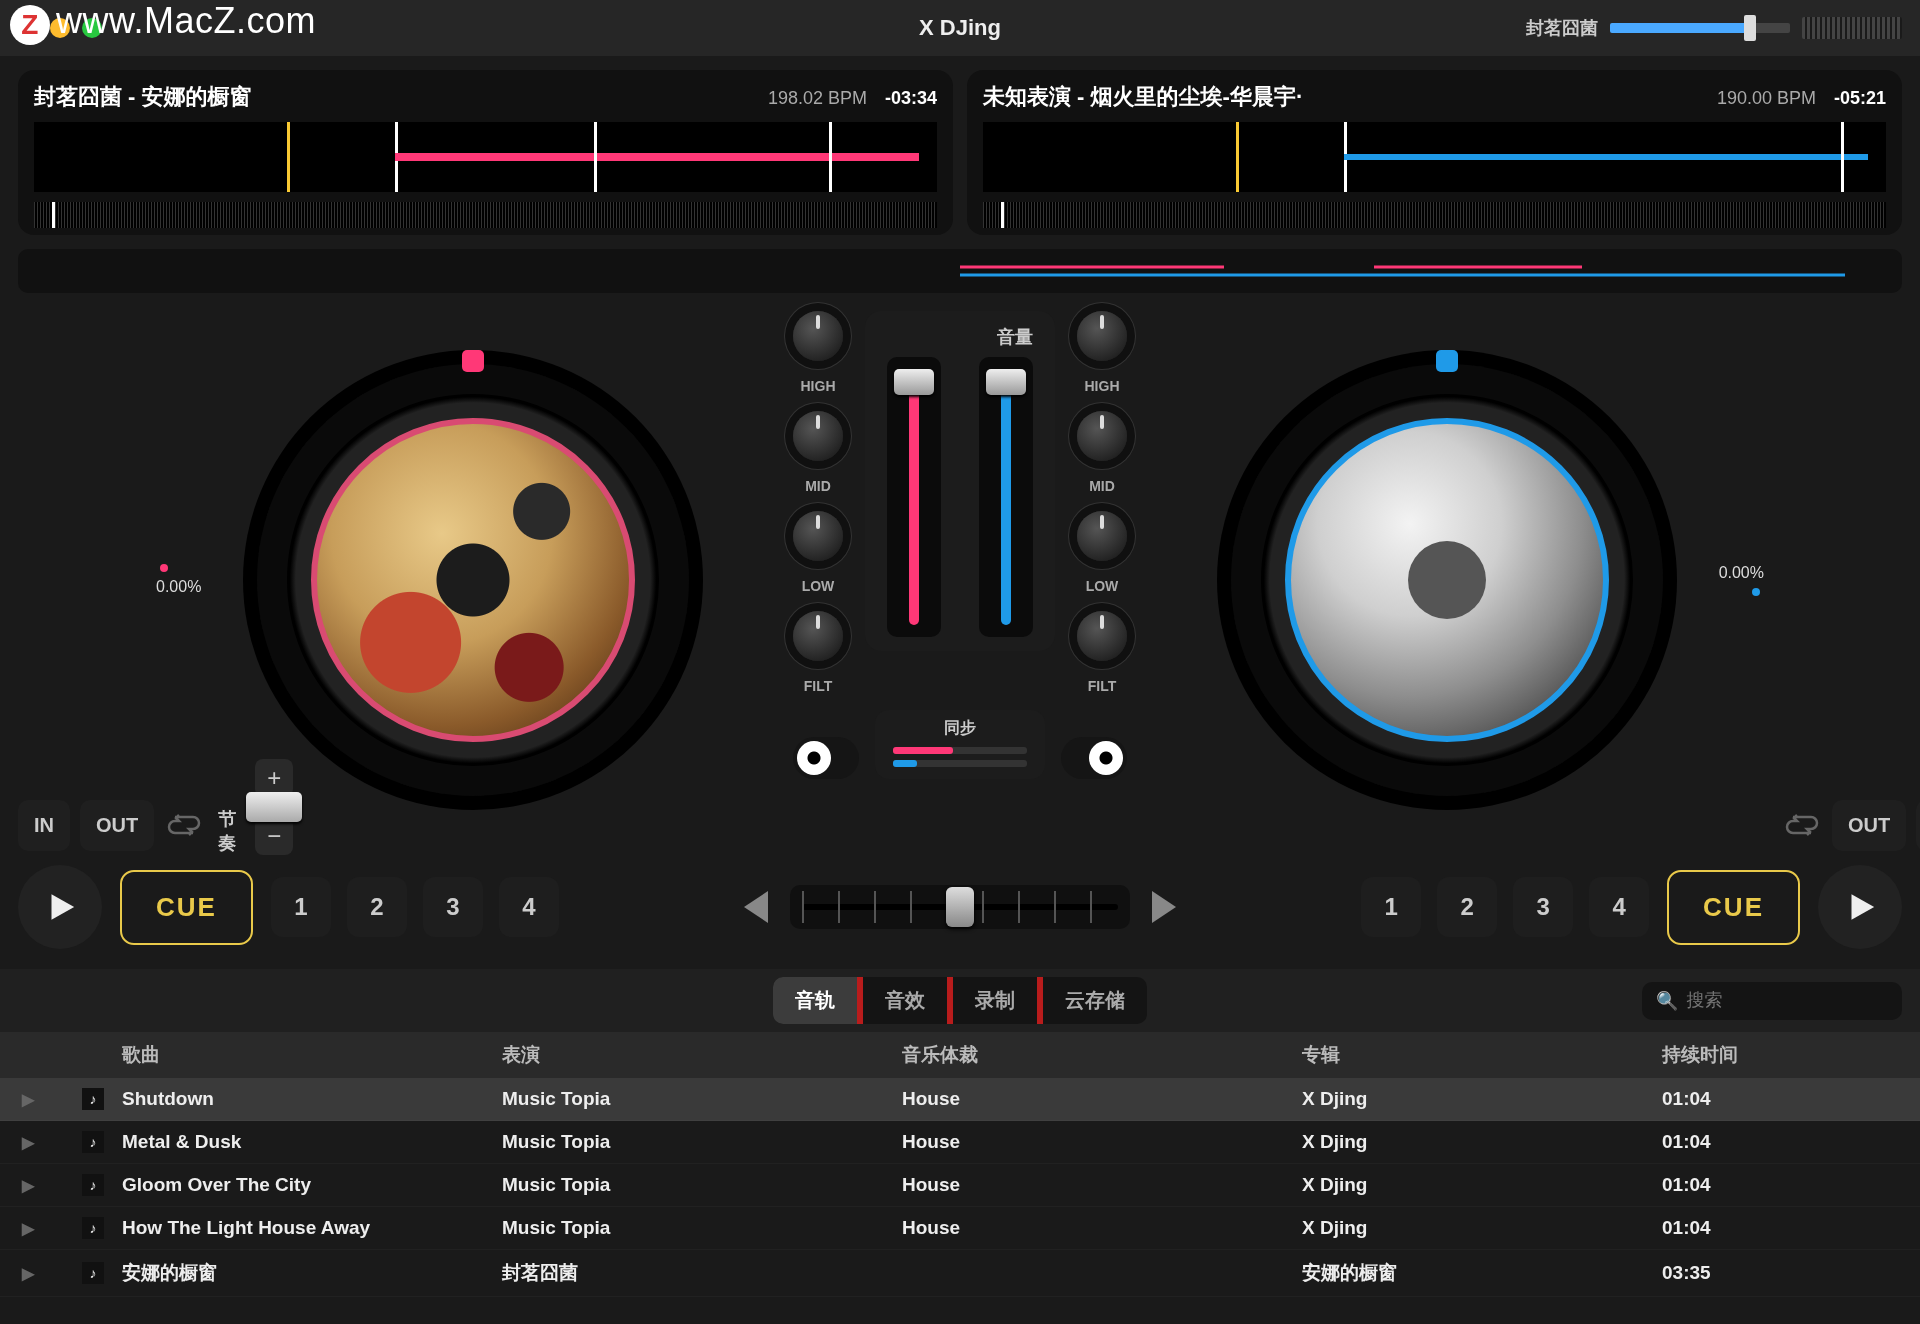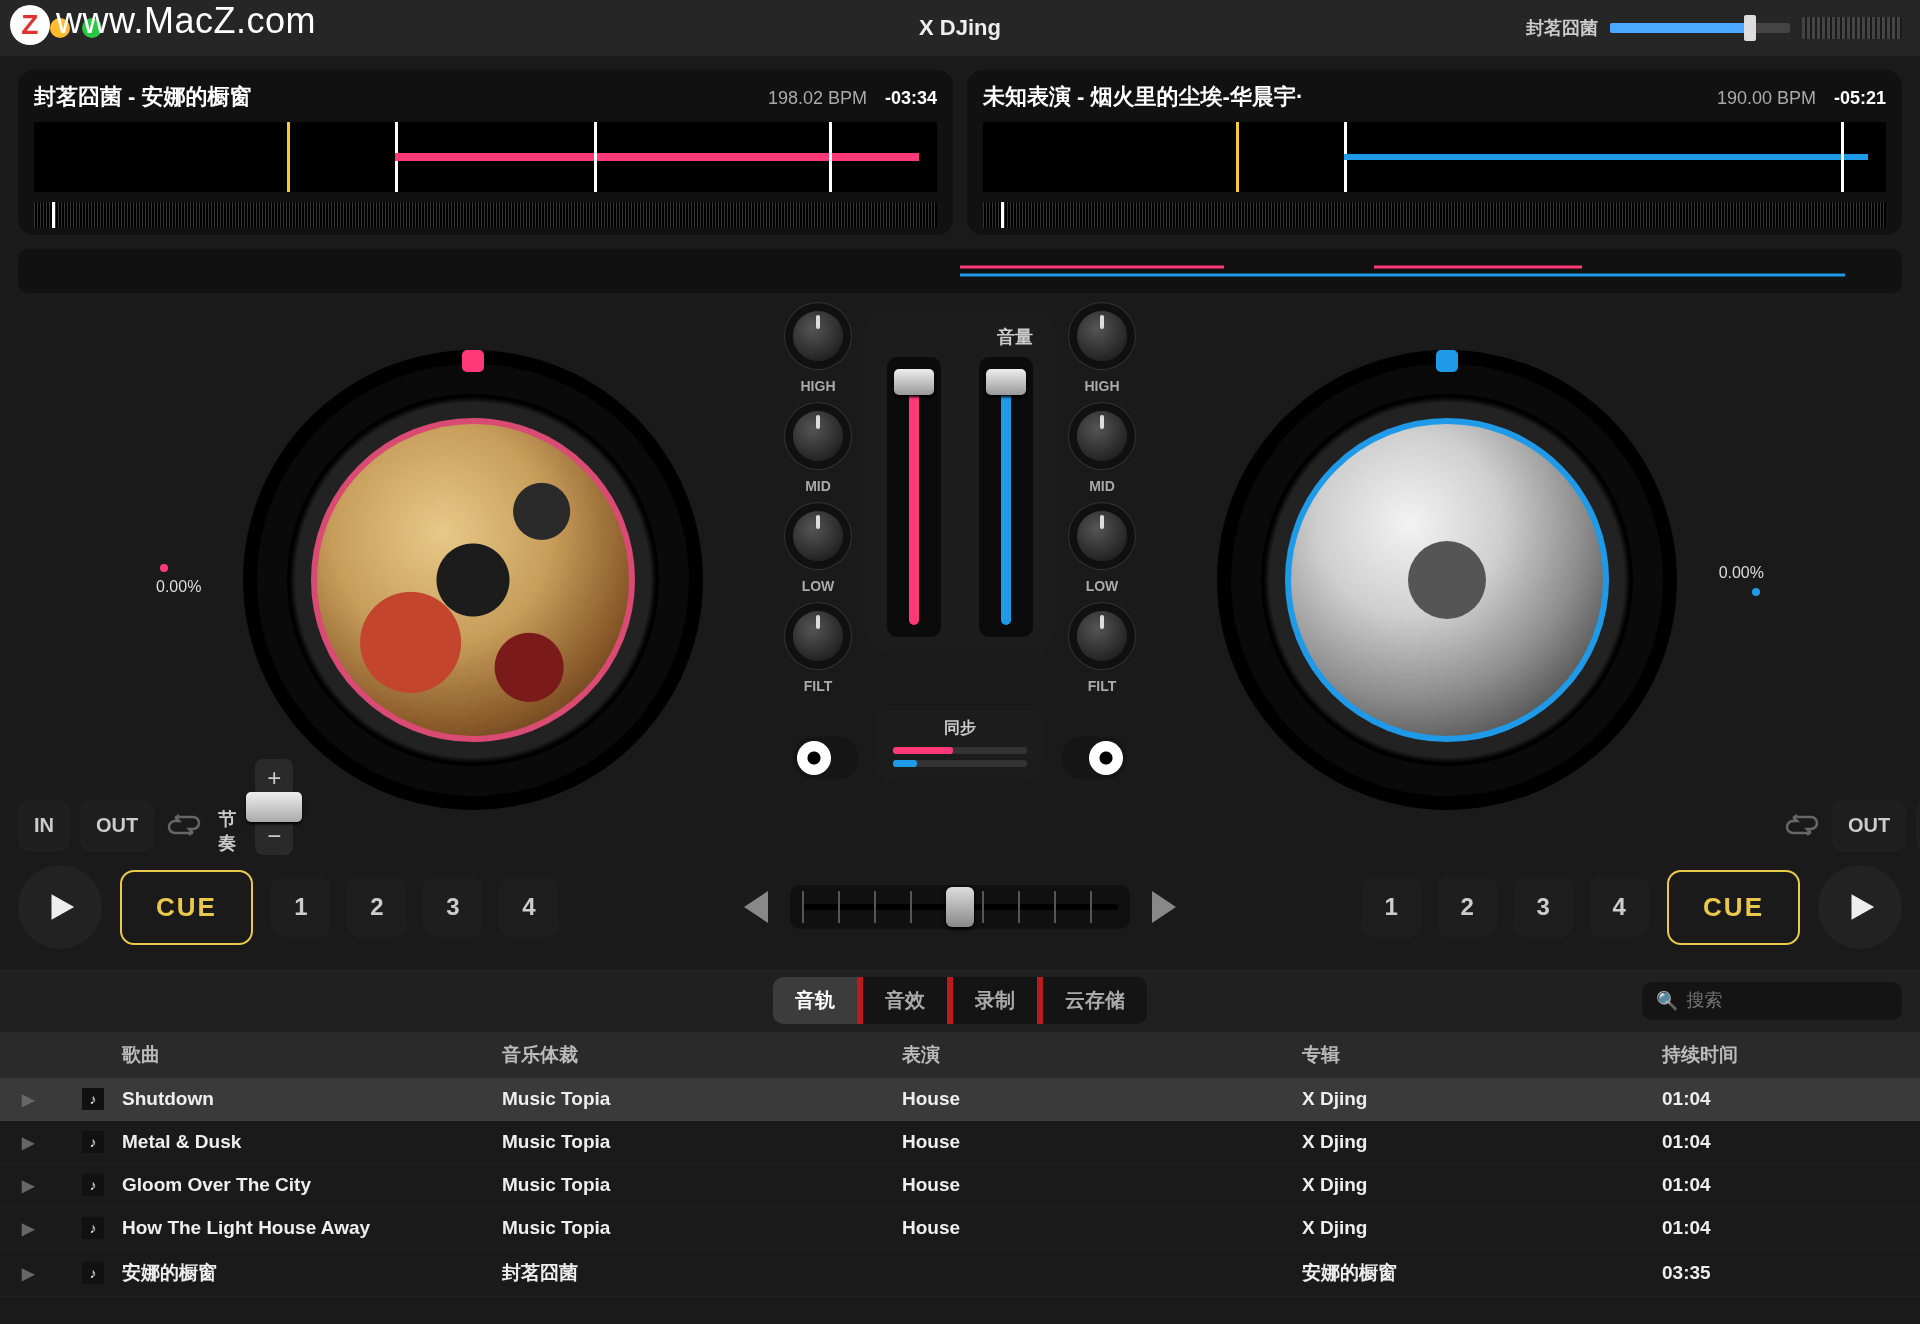--- a/index.html
+++ b/index.html
@@ -336,22 +336,22 @@
   <div class="search">
     <span>🔍</span>
     <input placeholder="搜索" style="">
   </div>
 </div>
 
 <div class="lib-head">
   <span></span>
     <span></span>
   <span>歌曲</span>
+  <span>表演</span>
   <span>音乐体裁</span>
-  <span>表演</span>
   <span>专辑</span>
   <span>持续时间</span>
 </div>
 <div id="lib-body">
     <div class="lib-row">
       <span class="pl">▶</span>
   <span class="note">♪</span>
   <span>Shutdown</span>
   <span>Music Topia</span>
   <span>House</span>

